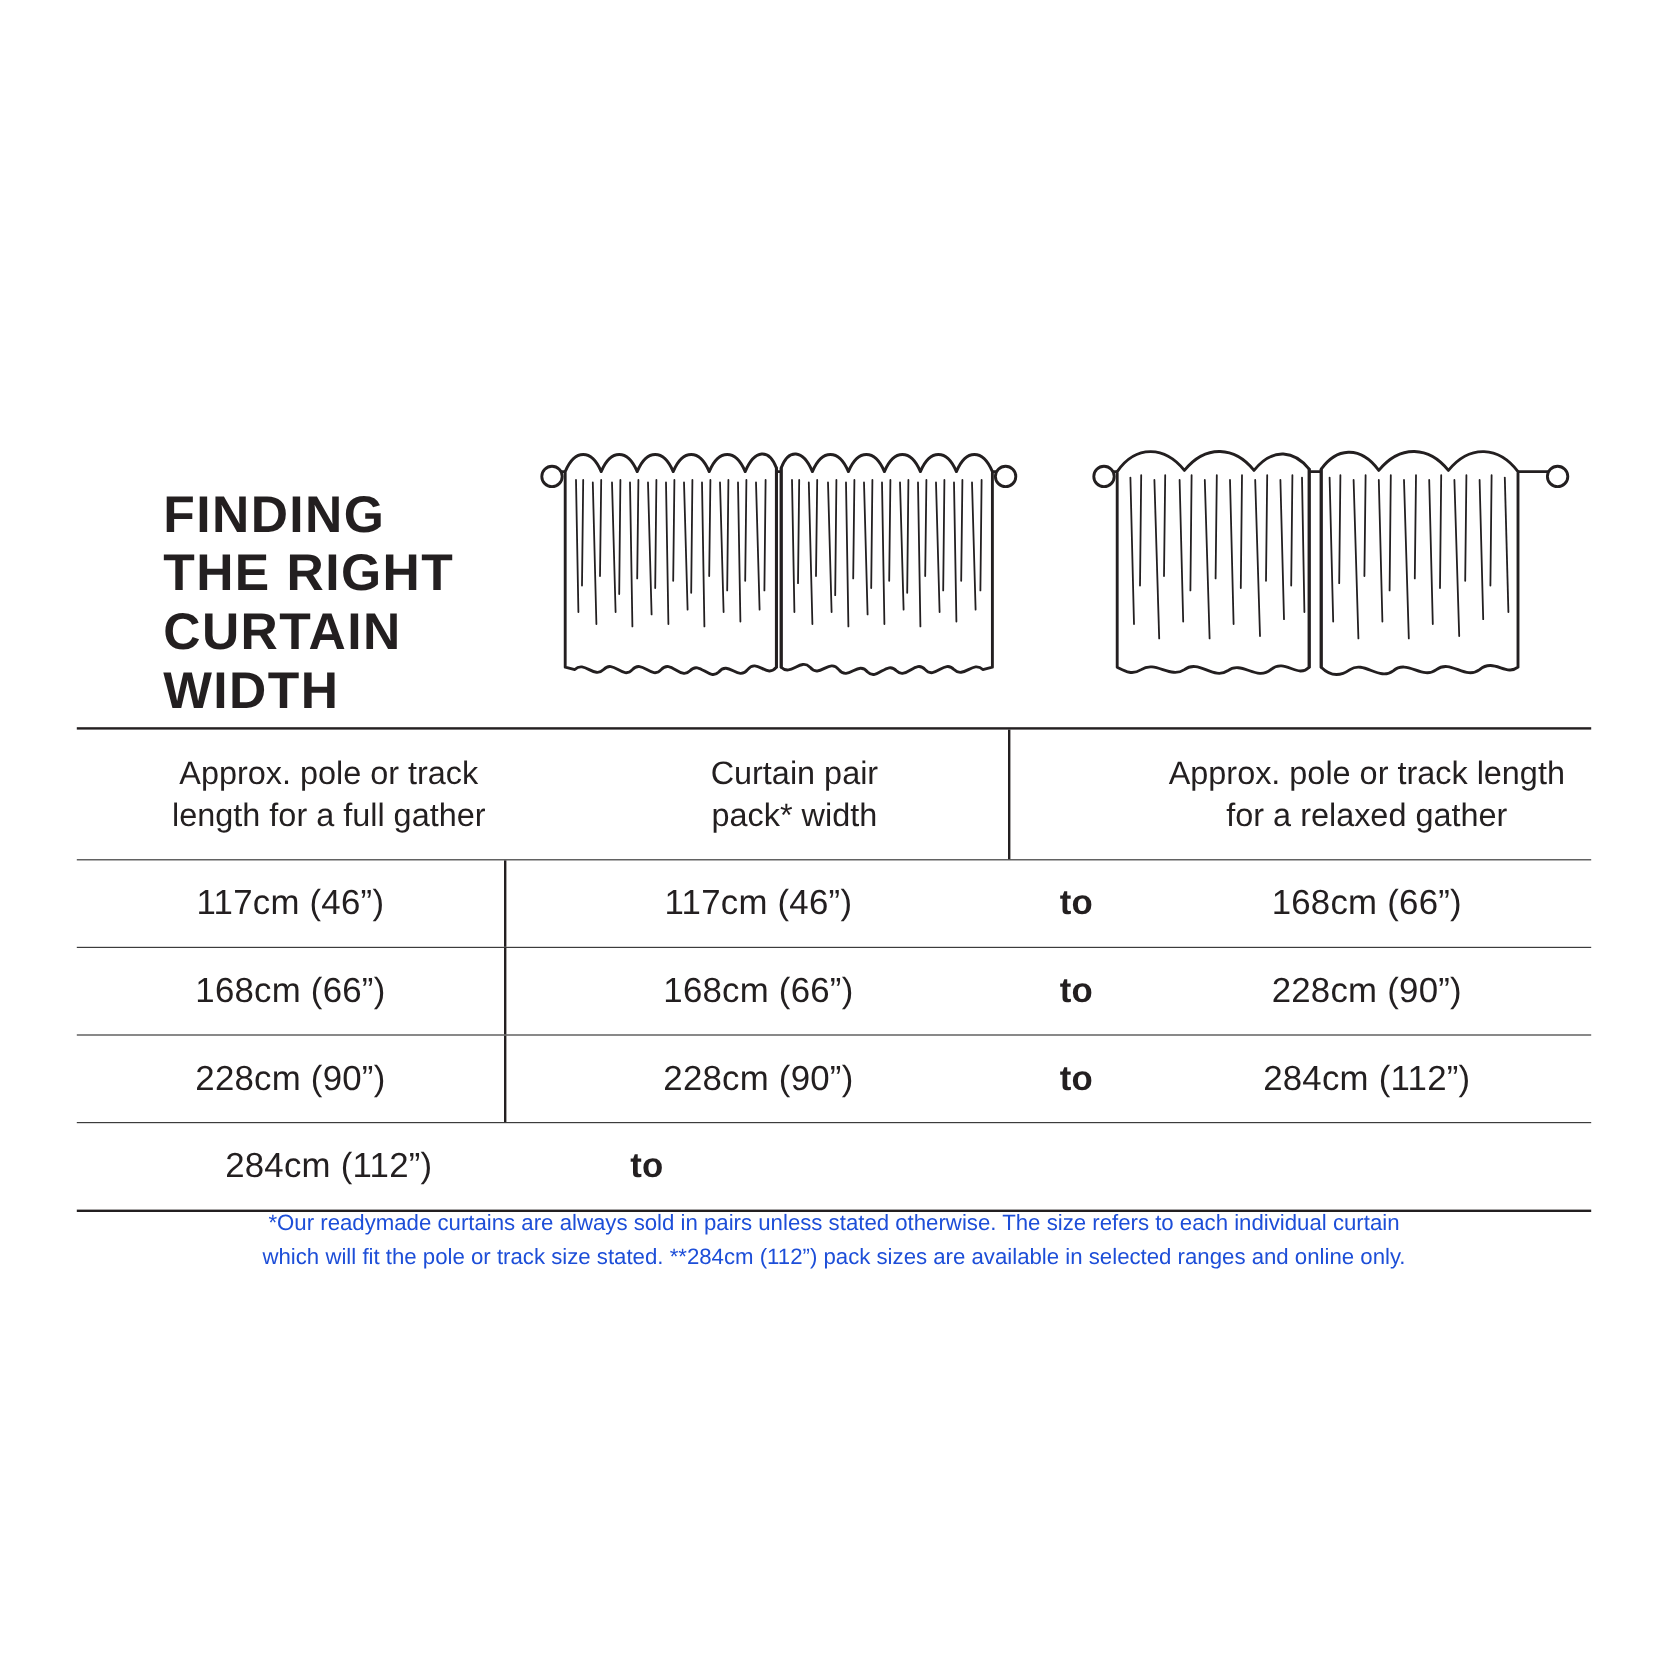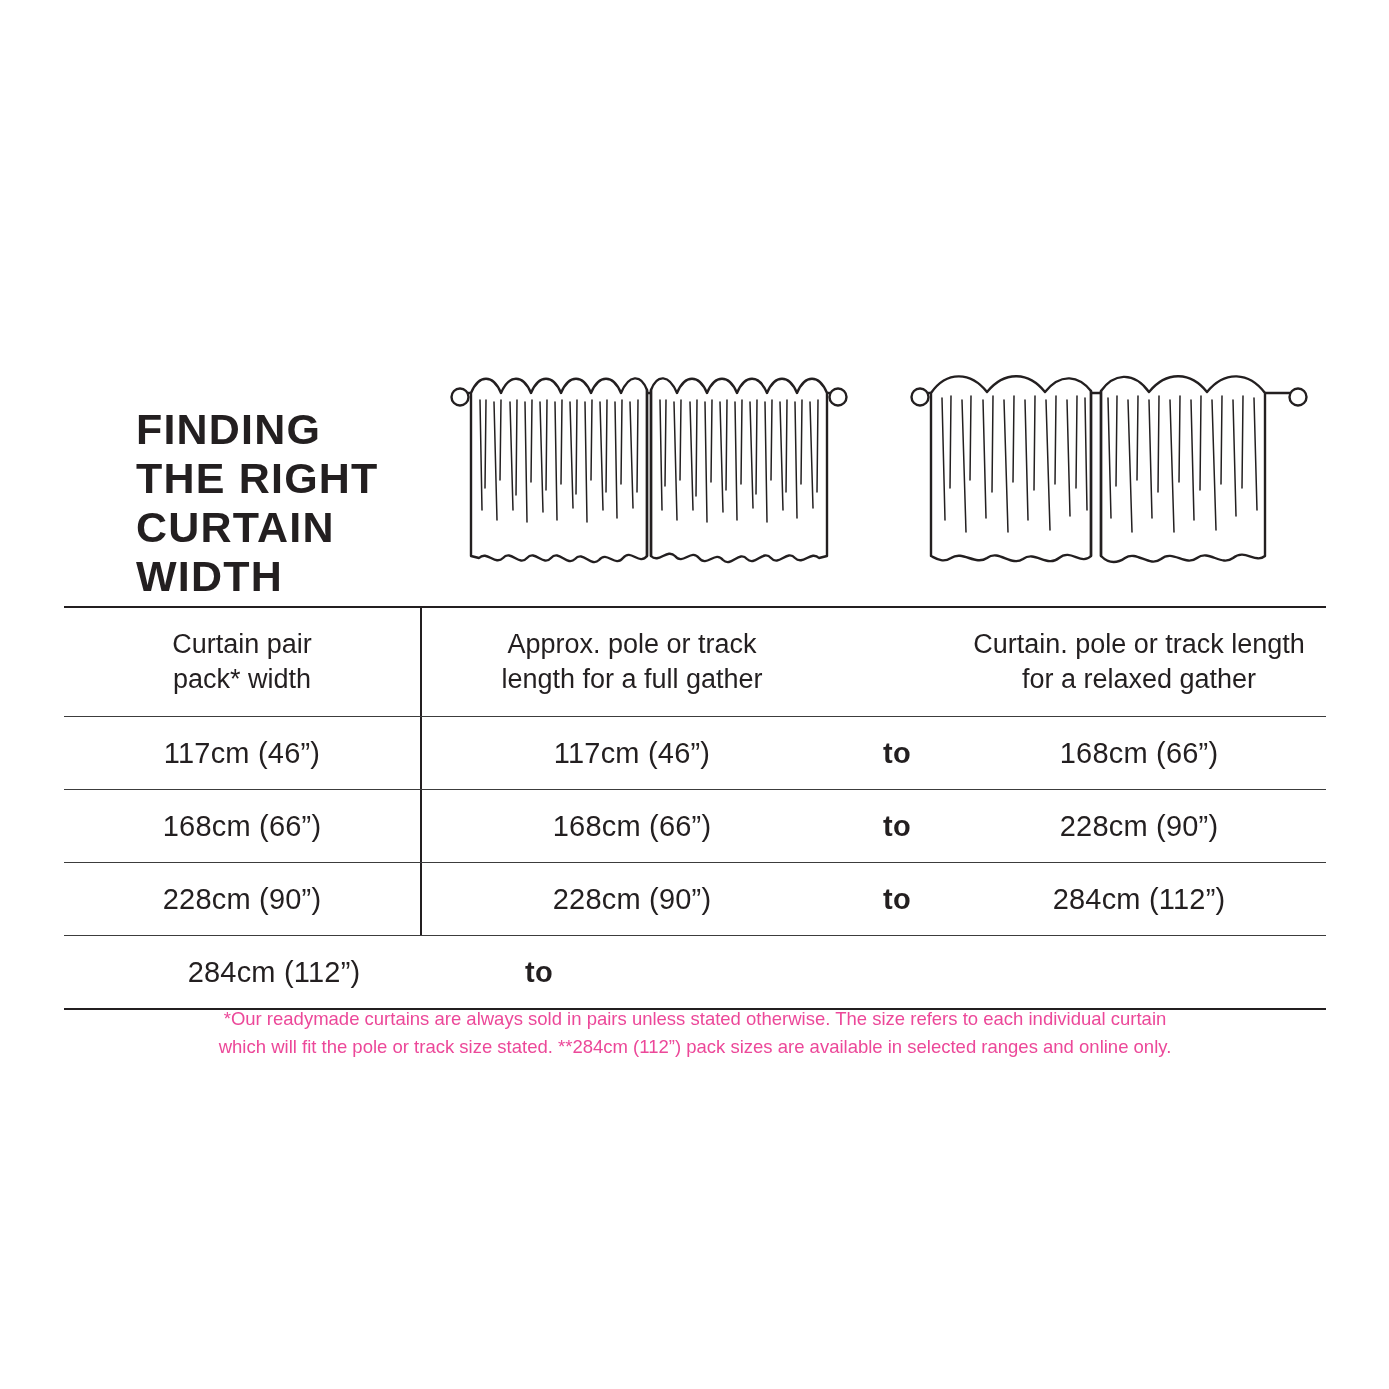--- a/index.html
+++ b/index.html
@@ -103,21 +103,21 @@
 
   
   .footnote {
     position: absolute;
     left: 150px;
     top: 1005px;
     width: 1090px;
     text-align: center;
     font-size: 18.5px;
     line-height: 1.5;
-    color: #ec4899;
+    color: #1d4ed8;
     white-space: pre-line;
   }
 </style>
 </head>
 <body>
 
 <div class="sheet">
 
   <div class="top-area">
 
@@ -238,26 +238,26 @@
         </g>
         <path d="M182 31 L182 196" stroke-width="2.4"></path>
         <path d="M192 31 L192 196" stroke-width="2.4"></path>
       </svg>
     </div>
   </div>
 
   <div class="table">
 
     <div class="row head-row">
+      <div class="cell col-2">Approx. pole or track
+length for a full gather</div>
       <div class="cell col-1">Curtain pair
 pack* width</div>
-      <div class="cell col-2">Approx. pole or track
-length for a full gather</div>
       <div class="cell col-to"></div>
-      <div class="cell col-3">Curtain. pole or track length
+      <div class="cell col-3">Approx. pole or track length
 for a relaxed gather</div>
     </div>
 
     <div class="row data-row">
       <div class="cell col-1">117cm (46”)</div>
       <div class="cell col-2">117cm (46”)</div>
       <div class="cell col-to">to</div>
       <div class="cell col-3">168cm (66”)</div>
     </div>
 

